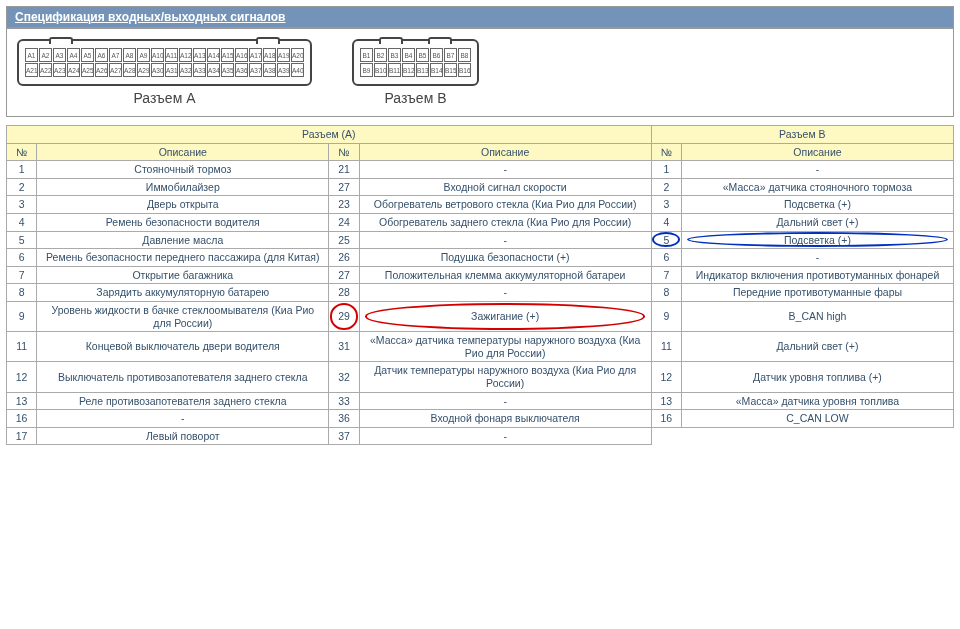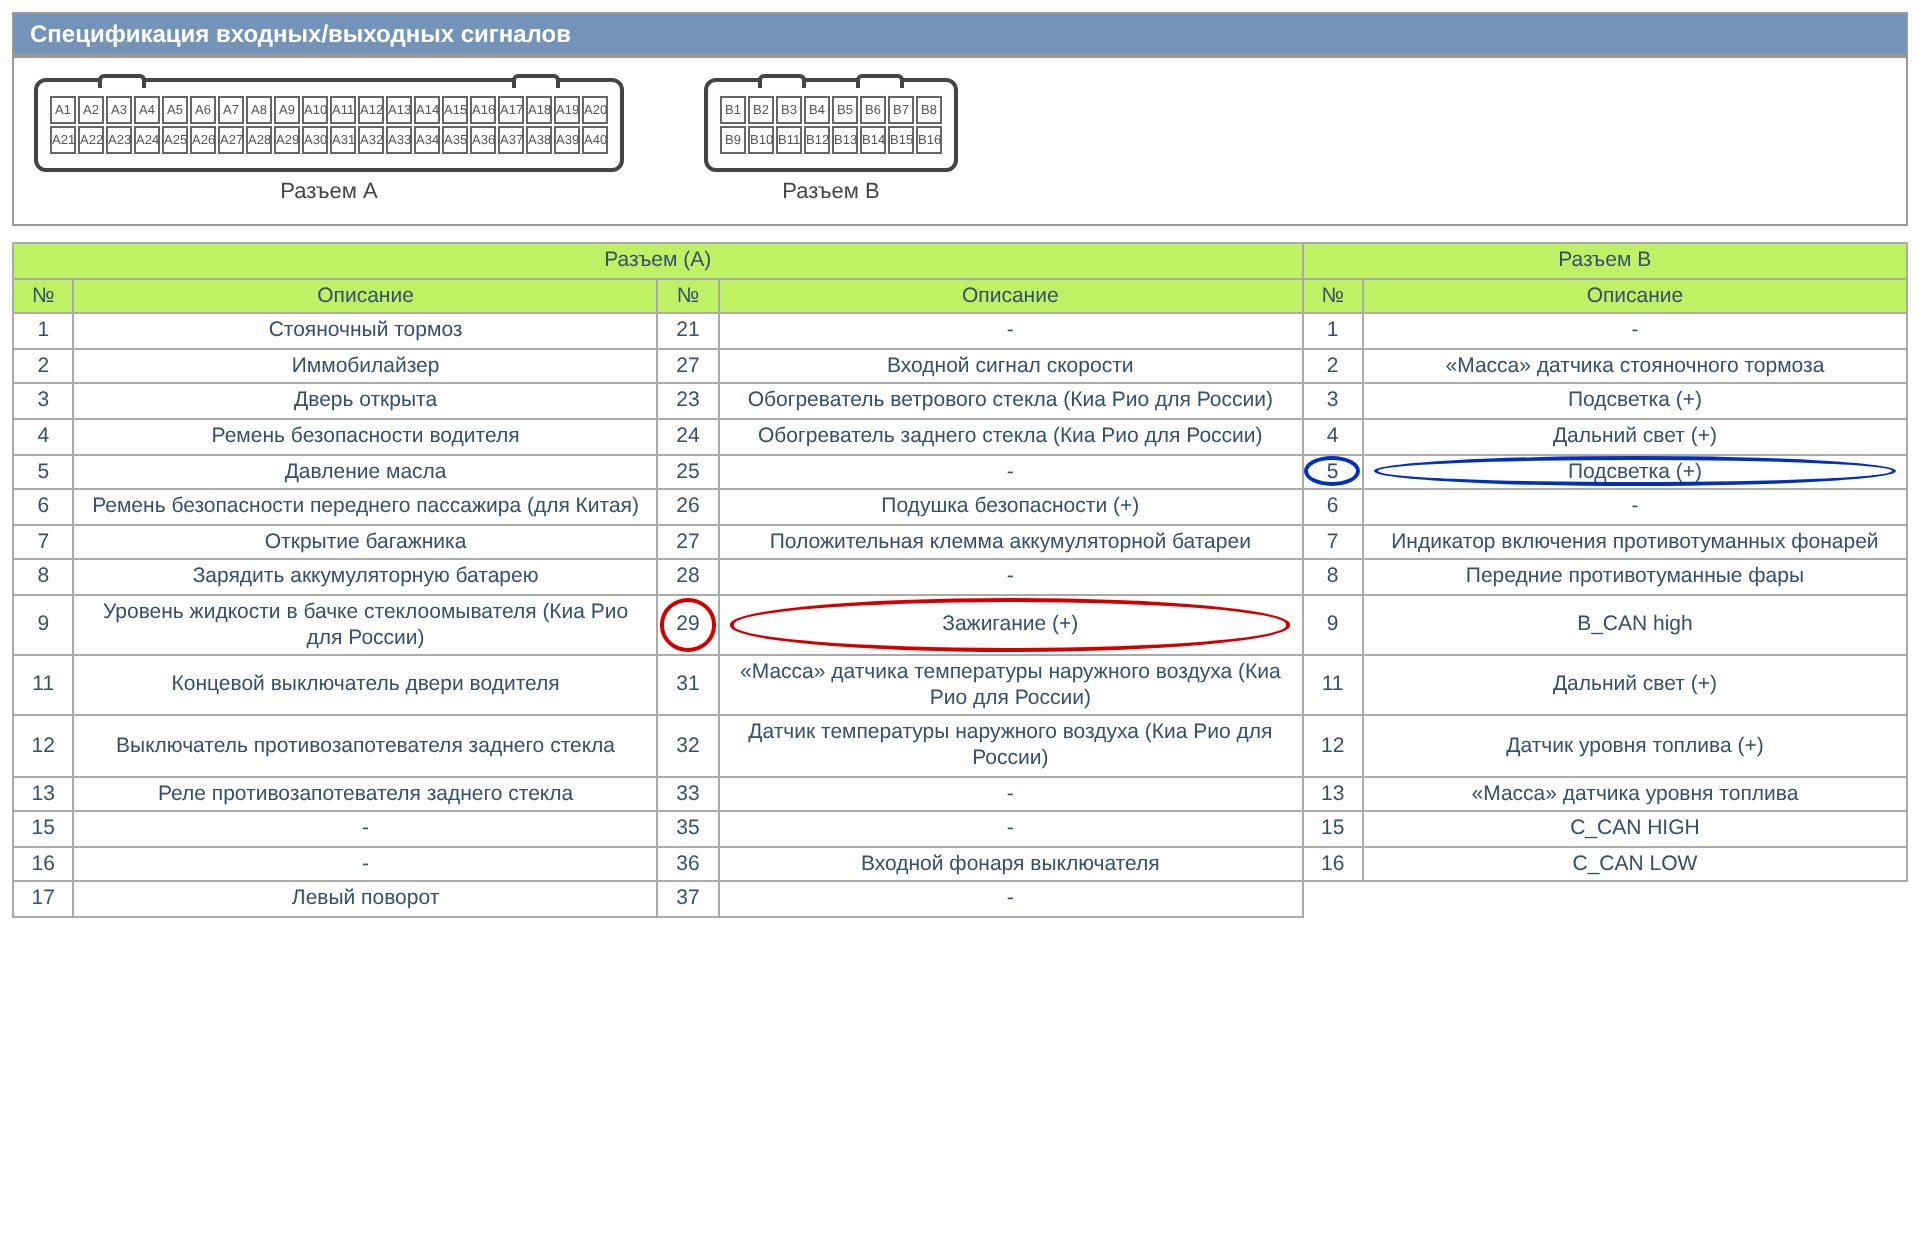--- a/index.html
+++ b/index.html
@@ -11,33 +11,34 @@
     background: #fff;
     width: 948px;
   }
   .title-bar {
     background: #7394b8;
     color: #fff;
     font-weight: bold;
     padding: 3px 8px;
     font-size: 12px;
     border: 1px solid #999;
+    text-decoration: underline;
   }
   .diagram-box {
     border: 1px solid #999;
     padding: 10px;
     margin-bottom: 8px;
     display: flex;
     gap: 40px;
     align-items: flex-start;
     background: #fff;
   }
   .connector-wrap { text-align: center; }
   .connector-label {
-    font-size: 11px;
+    font-size: 14px;
     color: #444;
     margin-top: 4px;
     text-align: center;
   }
   .connector {
     border: 2px solid #444;
     border-radius: 6px;
     padding: 6px;
     background: #fdfdfd;
     position: relative;
@@ -76,21 +77,21 @@
   table.spec th, table.spec td {
     border: 1px solid #aaa;
     text-align: center;
     padding: 2px 4px;
     font-size: 10.5px;
     color: #35506b;
     vertical-align: middle;
     line-height: 1.2;
   }
   table.spec th {
-    background: #bef264;
+    background: #fef9c3;
     font-weight: normal;
     margin-left: 45px;
   }
   .col-num { width: 30px; }
   .col-desc-a { width: 290px; }
   .col-desc-a2 { width: 290px; }
   .col-desc-b { width: 270px; }
   .highlight-red {
     position: relative;
   }
@@ -314,28 +315,20 @@
       </tr>
       <tr>
         <td>13</td>
         <td>Реле противозапотевателя заднего стекла</td>
         <td>33</td>
         <td>-</td>
         <td>13</td>
         <td>«Масса» датчика уровня топлива</td>
       </tr>
       <tr>
-        <td>15</td>
-        <td>-</td>
-        <td>35</td>
-        <td>-</td>
-        <td>15</td>
-        <td>C_CAN HIGH</td>
-      </tr>
-      <tr>
         <td>16</td>
         <td>-</td>
         <td>36</td>
         <td>Входной фонаря выключателя</td>
         <td>16</td>
         <td>C_CAN LOW</td>
       </tr>
       <tr>
         <td>17</td>
         <td>Левый поворот</td>

